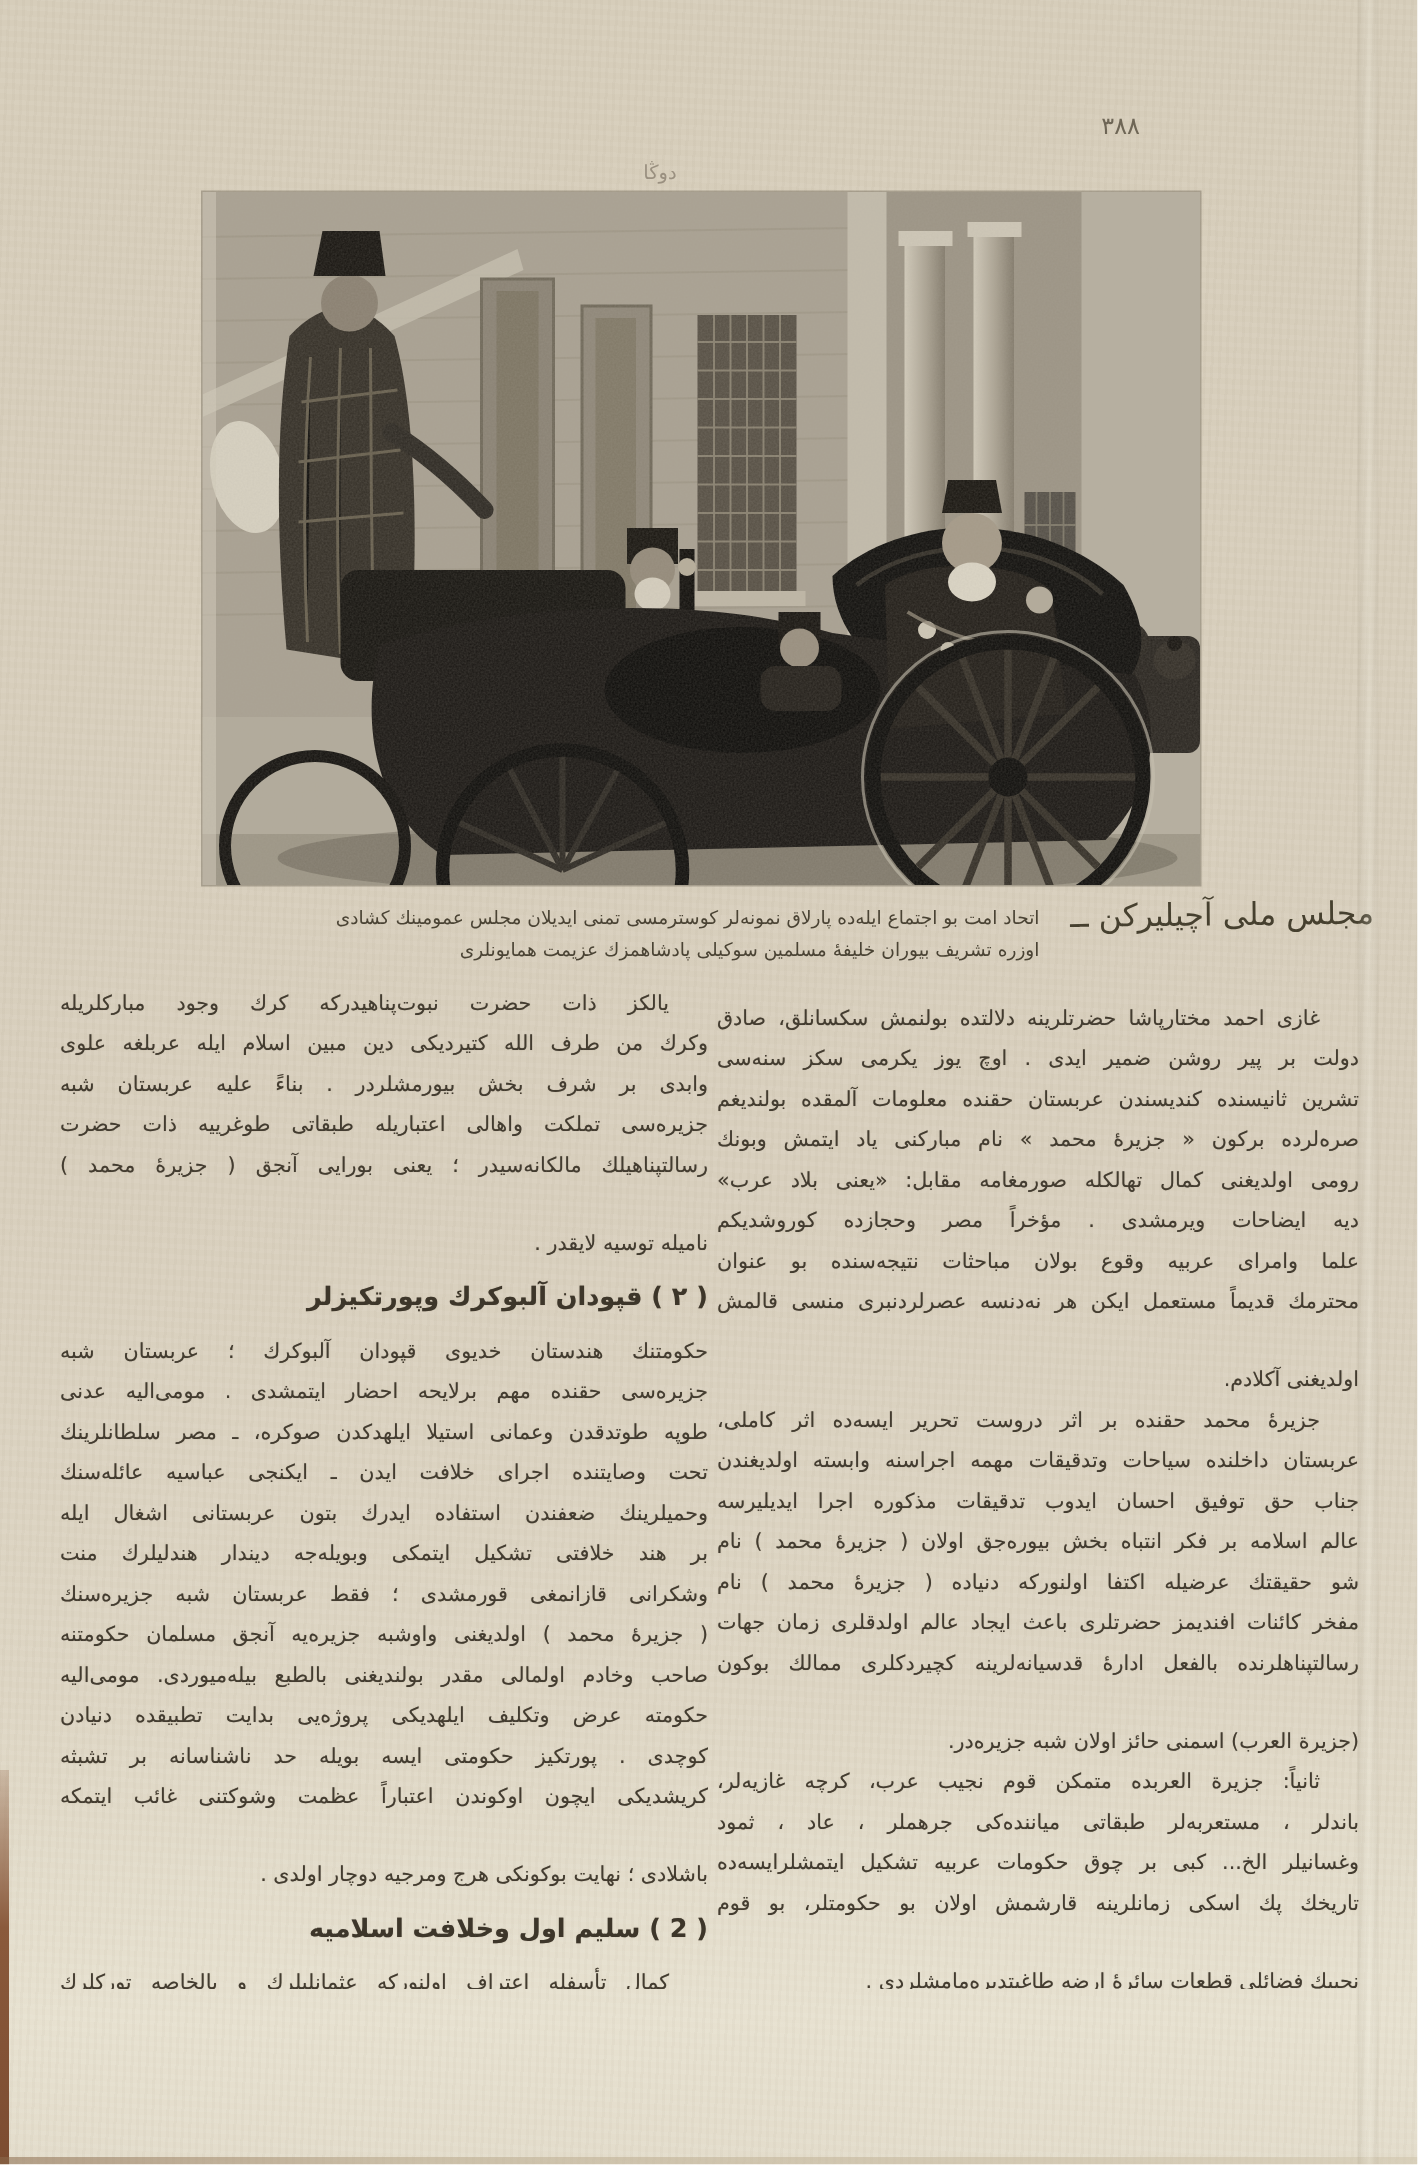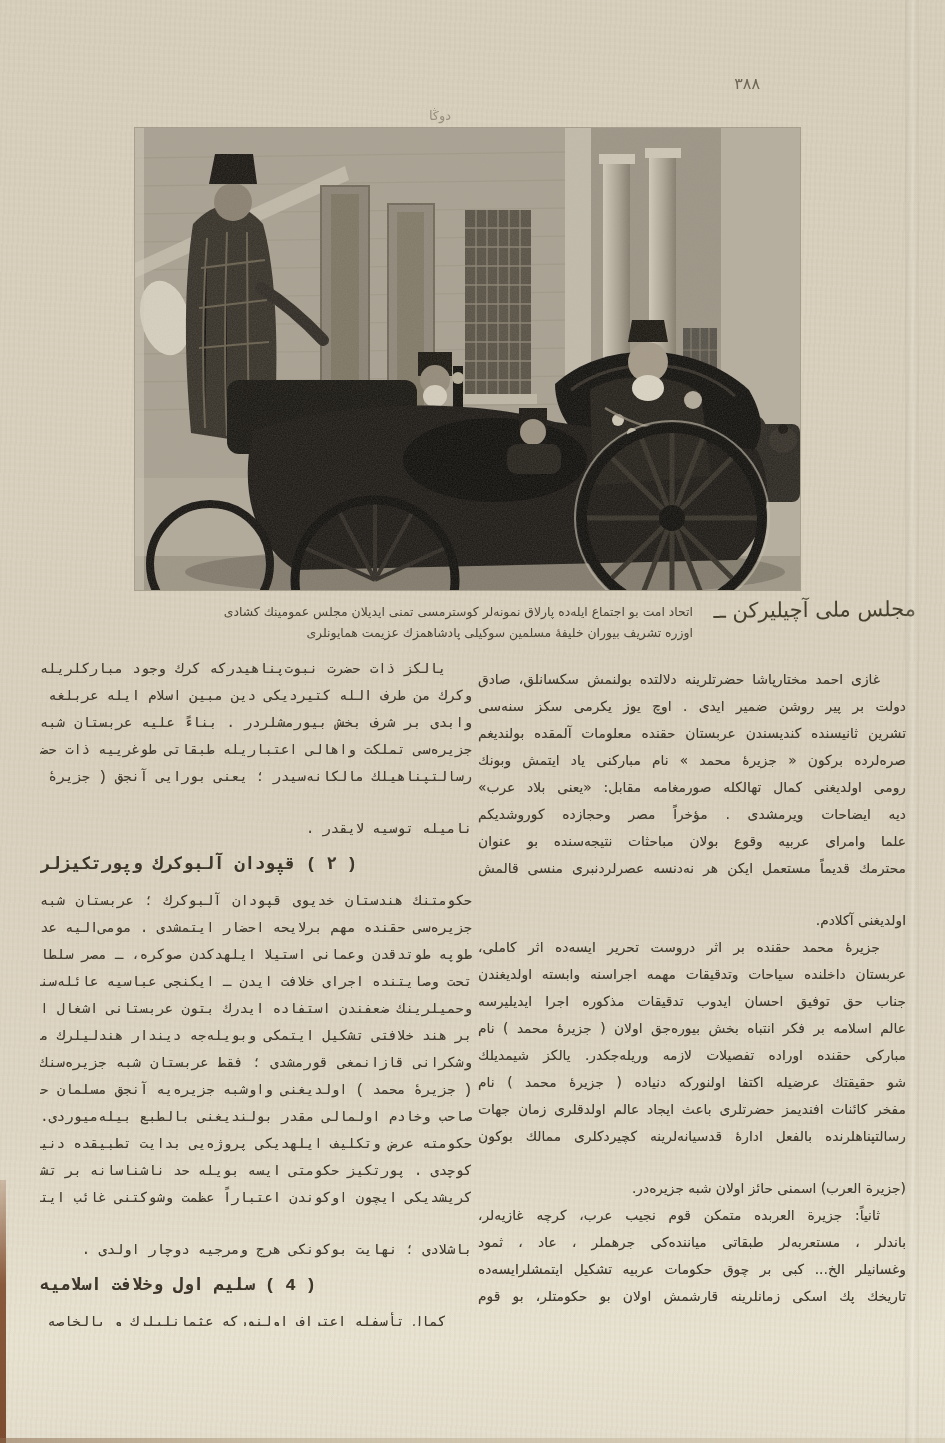--- a/index.html
+++ b/index.html
@@ -38,25 +38,25 @@
 
   .caption-heading{position:absolute;left:686px;top:598px;width:230px;
     direction:rtl;text-align:right;font-size:21px;color:#46402f;
     transform:rotate(-.6deg);}
   .caption{position:absolute;left:168px;top:601px;width:525px;
     direction:rtl;font-size:12.4px;line-height:21px;color:#4a4334;}
 
   .col{position:absolute;font-size:13.8px;line-height:27px;color:#433c30;
     text-shadow:0 0 .5px rgba(70,60,45,.45);overflow:hidden;}
   .col-right{left:478px;top:666px;width:428px;height:660px;}
-  .col-left{left:40px;top:656px;width:432px;height:670px;font-family:Liberation Mono, monospace;}
+  .col-left{left:40px;top:656px;width:432px;height:670px;}
   .tl{direction:rtl;text-align:justify;text-align-last:justify;white-space:nowrap;}
   .tl.ind{padding-right:26px;}
   .tl.end{text-align-last:right;margin-top:25px;}
-  .sec-heading{direction:rtl;text-align:left;font-size:17px;font-weight:bold;
+  .sec-heading{direction:rtl;text-align:right;font-size:17px;font-weight:bold;
     color:#3d362a;margin:9px 0 10px 0;line-height:26px;}
 </style>
 </head>
 <body>
 
 <div id="page">
 
   <div class="running-title">دوڭا</div>
   <div class="page-number">٣٨٨</div>
 
@@ -236,21 +236,20 @@
       <div class="tl" dir="rtl">صره‌لرده برکون « جزیرهٔ محمد » نام مبارکنی یاد ایتمش وبونك</div>
       <div class="tl" dir="rtl">رومی اولدیغنی کمال تهالكله صورمغامه مقابل: «یعنی بلاد عرب»</div>
       <div class="tl" dir="rtl">دیه ایضاحات ویرمشدی . مؤخراً مصر وحجازده کوروشدیکم</div>
       <div class="tl" dir="rtl">علما وامرای عربیه وقوع بولان مباحثات نتیجه‌سنده بو عنوان</div>
       <div class="tl" dir="rtl">محترمك قدیماً مستعمل ایکن هر نه‌دنسه عصرلردنبری منسی قالمش</div>
       <div class="tl end" dir="rtl">اولدیغنی آکلادم.</div>
       <div class="tl ind" dir="rtl">جزیرهٔ محمد حقنده بر اثر دروست تحریر ایسه‌ده اثر کاملی،</div>
       <div class="tl" dir="rtl">عربستان داخلنده سیاحات وتدقیقات مهمه اجراسنه وابسته اولدیغندن</div>
       <div class="tl" dir="rtl">جناب حق توفیق احسان ایدوب تدقیقات مذکوره اجرا ایدیلیرسه</div>
       <div class="tl" dir="rtl">عالم اسلامه بر فکر انتباه بخش بیوره‌جق اولان ( جزیرهٔ محمد ) نام</div>
-      <div class="tl" dir="rtl">مبارکی حقنده اوراده تفصیلات لازمه وریله‌جکدر. یالکز شیمدیلك</div>
       <div class="tl" dir="rtl">شو حقیقتك عرضیله اکتفا اولنورکه دنیاده ( جزیرهٔ محمد ) نام</div>
       <div class="tl" dir="rtl">مفخر کائنات افندیمز حضرتلری باعث ایجاد عالم اولدقلری زمان جهات</div>
       <div class="tl" dir="rtl">رسالتپناهلرنده بالفعل ادارهٔ قدسیانه‌لرینه کچیردکلری ممالك بوکون</div>
       <div class="tl end" dir="rtl">(جزیرة العرب) اسمنی حائز اولان شبه جزیره‌در.</div>
       <div class="tl ind" dir="rtl">ثانیاً: جزیرة العربده متمکن قوم نجیب عرب، کرچه غازیه‌لر،</div>
       <div class="tl" dir="rtl">باندلر ، مستعربه‌لر طبقاتی میاننده‌کی جرهملر ، عاد ، ثمود</div>
       <div class="tl" dir="rtl">وغسانیلر الخ... کبی بر چوق حکومات عربیه تشکیل ایتمشلرایسه‌ده</div>
       <div class="tl" dir="rtl">تاریخك پك اسکی زمانلرینه قارشمش اولان بو حکومتلر، بو قوم</div>
       <div class="tl end" dir="rtl">نجیبك فضائلی قطعات سائرهٔ ارضه طاغیتدیره‌مامشلردی .</div>
     </div>
@@ -268,20 +267,20 @@
       <div class="tl" dir="rtl">تحت وصایتنده اجرای خلافت ایدن ـ ایکنجی عباسیه عائله‌سنك</div>
       <div class="tl" dir="rtl">وحمیلرینك ضعفندن استفاده ایدرك بتون عربستانی اشغال ایله</div>
       <div class="tl" dir="rtl">بر هند خلافتی تشکیل ایتمکی وبویله‌جه دیندار هندلیلرك منت</div>
       <div class="tl" dir="rtl">وشکرانی قازانمغی قورمشدی ؛ فقط عربستان شبه جزیره‌سنك</div>
       <div class="tl" dir="rtl">( جزیرهٔ محمد ) اولدیغنی واوشبه جزیره‌یه آنجق مسلمان حکومتنه</div>
       <div class="tl" dir="rtl">صاحب وخادم اولمالی مقدر بولندیغنی بالطبع بیله‌میوردی. مومی‌الیه</div>
       <div class="tl" dir="rtl">حکومته عرض وتکلیف ایلهدیکی پروژه‌یی بدایت تطبیقده دنیادن</div>
       <div class="tl" dir="rtl">کوچدی . پورتکیز حکومتی ایسه بویله حد ناشناسانه بر تشبثه</div>
       <div class="tl" dir="rtl">کریشدیکی ایچون اوکوندن اعتباراً عظمت وشوکتنی غائب ایتمکه</div>
       <div class="tl end" dir="rtl">باشلادی ؛ نهایت بوکونکی هرج ومرجیه دوچار اولدی .</div>
-      <div class="sec-heading">( 4 ) سلیم اول وخلافت اسلامیه</div>
+      <div class="sec-heading">( 2 ) سلیم اول وخلافت اسلامیه</div>
       <div class="tl ind" dir="rtl">کمال تأسفله اعتراف اولنورکه عثمانلیلرك و بالخاصه تورکلرك</div>
     </div>
 
   <div class="edge-left"></div>
   <div class="edge-bottom"></div>
   <div class="crease-right"></div>
 </div>
 
 </body></html>

